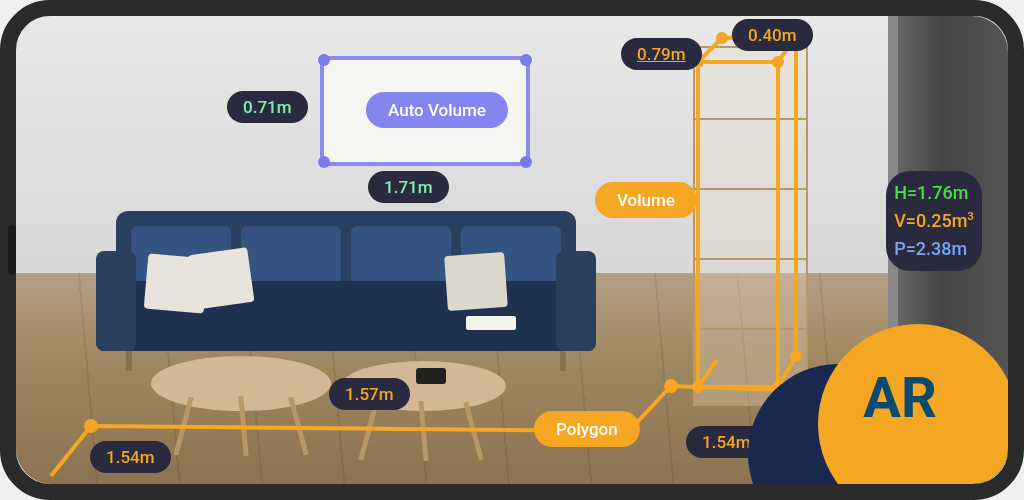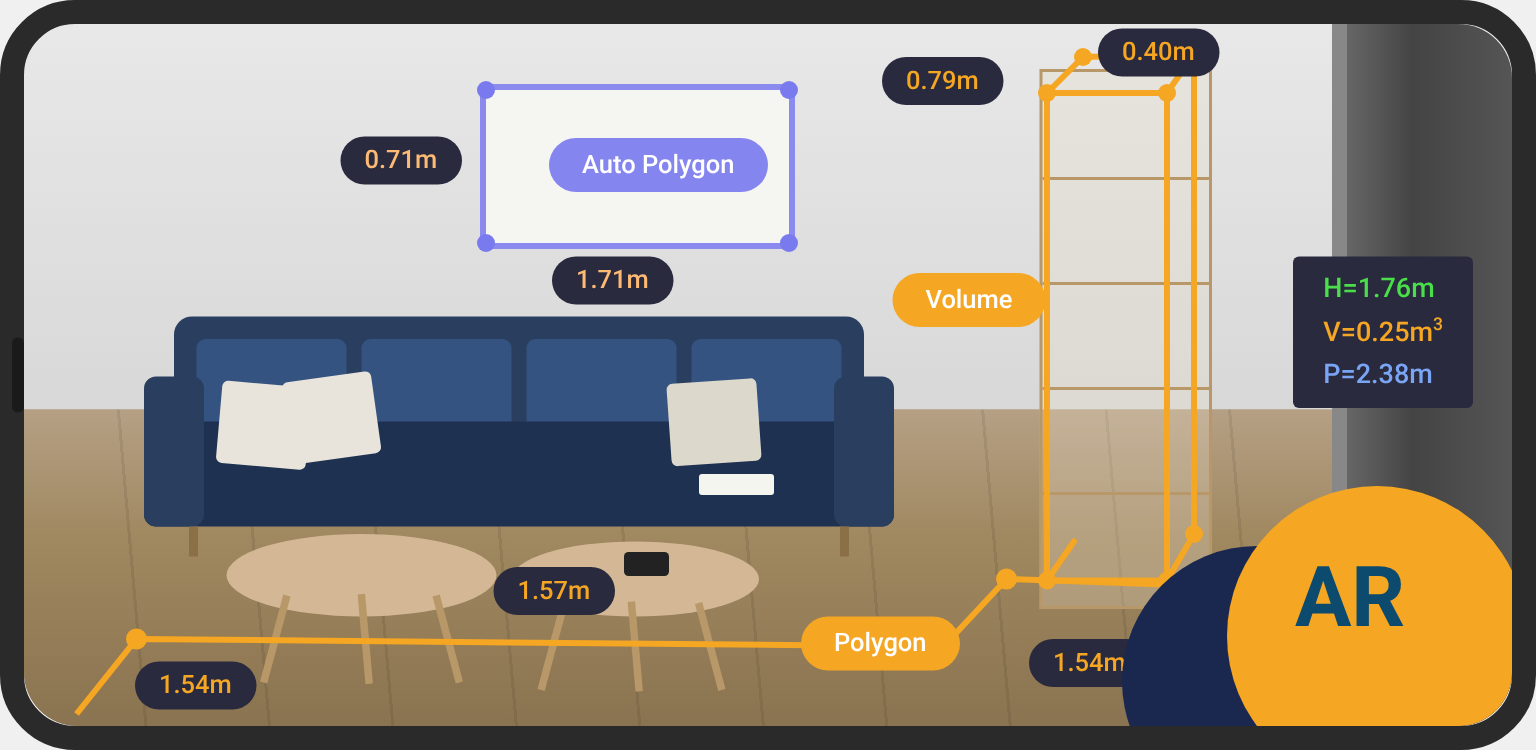--- a/index.html
+++ b/index.html
@@ -258,21 +258,21 @@
 }
 .corner-dot.tl { left: -6px; top: -6px; }
 .corner-dot.tr { right: -6px; top: -6px; }
 .corner-dot.bl { left: -6px; bottom: -6px; }
 .corner-dot.br { right: -6px; bottom: -6px; }
 
 
 .measure-label {
   position: absolute;
   background: #2a2a3e;
-  color: #fdba74;
+  color: #86efac;
   padding: 6px 16px;
   border-radius: 18px;
   font-size: 17px;
   font-weight: 500;
   white-space: nowrap;
 }
 
 
 .measure-label.orange {
   background: #2a2a3e;
@@ -291,22 +291,22 @@
 }
 .action-pill.purple { background: #8585f0; }
 .action-pill.orange { background: #f5a623; }
 
 
 .stats-panel {
   position: absolute;
   right: 26px;
   top: 155px;
   background: #2a2a3e;
-  border-radius: 4px;
-  padding: 8px 20px;
+  border-radius: 24px;
+  padding: 8px 8px;
   font-size: 18px;
   font-weight: 500;
   line-height: 1.55;
 }
 .stats-panel .row { white-space: nowrap; }
 .stats-panel .h { color: #4ade4a; }
 .stats-panel .v { color: #f5a623; }
 .stats-panel .s { color: #c0a0f5; }
 .stats-panel .p { color: #7aa5f5; }
 .stats-panel sup { font-size: 0.65em; }
@@ -411,21 +411,21 @@
 
     <div class="picture-frame">
       <div class="corner-dot tl"></div>
       <div class="corner-dot tr"></div>
       <div class="corner-dot bl"></div>
       <div class="corner-dot br"></div>
     </div>
 
     <div class="measure-label" style="left:211px; top:75px;">0.71m</div>
     <div class="measure-label" style="left:352px; top:155px;">1.71m</div>
-    <div class="action-pill purple" style="left:350px; top:76px;">Auto Polygon</div>
+    <div class="action-pill purple" style="left:350px; top:76px;">Auto Volume</div>
 
     <svg class="polygon-svg" viewBox="0 0 992 468">
 
       <g stroke="#f5a623" stroke-width="4" fill="none" stroke-linecap="round">
 
         <rect x="682" y="46" width="80" height="325"></rect>
 
         <line x1="780" y1="20" x2="780" y2="340"></line>
         <line x1="706" y1="22" x2="780" y2="20"></line>
         <line x1="762" y1="46" x2="780" y2="20"></line>
@@ -446,21 +446,21 @@
 
       <polyline class="poly-line" points="35,460 75,410 613,415 655,370 798,375 838,460"></polyline>
       <g fill="#f5a623">
         <circle class="poly-dot" cx="75" cy="410" r="7"></circle>
         <circle class="poly-dot" cx="613" cy="415" r="7"></circle>
         <circle class="poly-dot" cx="655" cy="370" r="7"></circle>
         <circle class="poly-dot" cx="798" cy="375" r="7"></circle>
       </g>
     </svg>
 
-    <div class="measure-label orange" style="left:572px; top:22px;">0.79m</div>
+    <div class="measure-label orange" style="left:605px; top:22px;text-decoration:underline;">0.79m</div>
     <div class="measure-label orange" style="left:716px; top:3px;text-align:center;">0.40m</div>
     <div class="action-pill orange" style="left:579px; top:166px;">Volume</div>
 
     <div class="stats-panel">
       <div class="row h">H=1.76m</div>
       <div class="row v"><span>V=0.25m</span><sup>3</sup></div>
       <div class="row p">P=2.38m</div>
     </div>
 
     <div class="measure-label orange" style="left:74px; top:425px;">1.54m</div>

